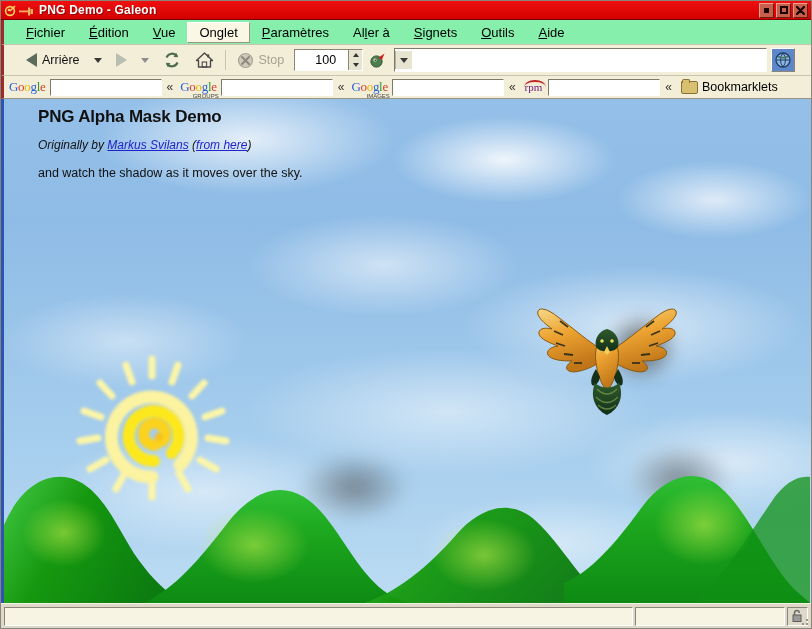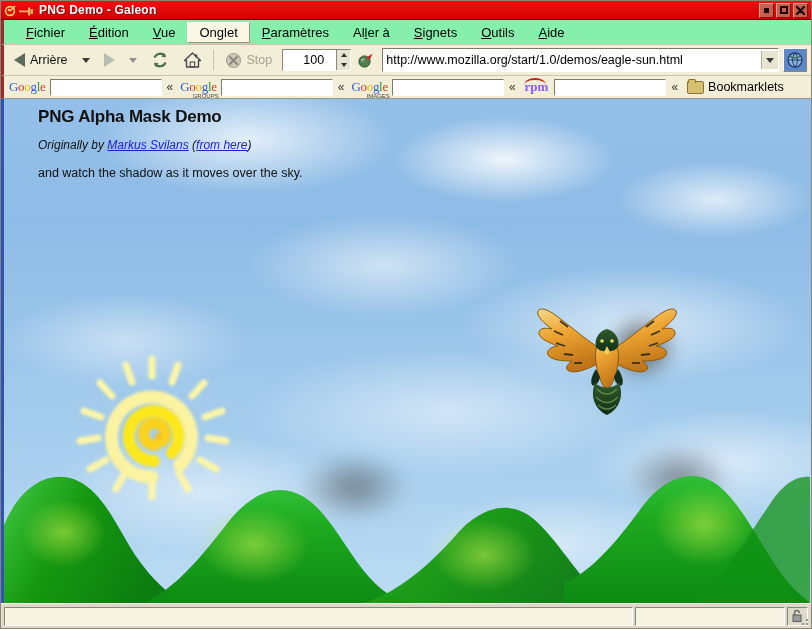--- a/index.html
+++ b/index.html
@@ -90,21 +90,21 @@
     background: #faf7e4;
   }
   .menu-item u { text-decoration: underline; }
 
   
   .toolbar {
     height: 31px;
     background: #f2eed8;
     display: flex;
     align-items: center;
-    padding: 0 4px;
+    padding: 0 16px;
     box-sizing: border-box;
     border-bottom: 1px solid #c9c4b0;
     border-left: 3px solid #9e2b2b;
     gap: 2px;
   }
   .tbtn {
     display: flex; align-items: center; gap: 5px;
     padding: 2px 5px;
     height: 25px;
     box-sizing: border-box;
@@ -244,23 +244,23 @@
     border: none; outline: none;
     background: transparent;
     font-size: 11px;
     font-family: "Liberation Sans", sans-serif;
     padding: 0 2px;
     box-sizing: border-box;
   }
   .chev { font-size: 12px; color: #333; padding: 0 3px; cursor: default;}
   .rpmlogo {
     font-family: "Liberation Serif", serif;
-    font-weight: bold;
-    font-size: 13px;
-    color: #8b5cf6;
+    font-weight: normal;
+    font-size: 11px;
+    color: #701a75;
     position: relative;
     padding: 0 4px;
     cursor: default;
   }
   .rpmarc {
     position: absolute;
     left: 3px; top: -1px;
     width: 22px; height: 7px;
     border-top: 2px solid #c02020;
     border-radius: 11px 11px 0 0 / 7px 7px 0 0;
@@ -513,21 +513,20 @@
     </div>
     <div class="tbtn" style="padding:2px 3px">
       <svg width="17" height="17" viewBox="0 0 17 17">
         <circle cx="7.5" cy="9.5" r="5.6" fill="#4d7f4d" stroke="#2f5030" stroke-width="1"></circle>
         <circle cx="6" cy="8" r="1.6" fill="#e8e8e8"></circle>
         <circle cx="6.3" cy="8.3" r="0.8" fill="#222"></circle>
         <path d="M9 6 L15.5 1.5 L13 7.5 Z" fill="#cc2020"></path>
       </svg>
     </div>
     <div class="urlwrap">
-      <input class="urlinput" type="text" value="http://www.mozilla.org/start/1.0/demos/eagle-sun.html" style="">
       <div class="urldrop">
         <span class="caret-dn"></span>
       </div>
     </div>
     <div class="gobtn">
       <svg width="18" height="18" viewBox="0 0 18 18">
         <circle cx="9" cy="9" r="7" fill="#8fb6de" stroke="#1e3d6b" stroke-width="1.3"></circle>
         <path d="M2.4 9 h13.2 M9 2 a11 11 0 0 1 0 14 a11 11 0 0 1 0 -14" fill="none" stroke="#1e3d6b" stroke-width="1"></path>
         <path d="M4 5.5 q5 2.5 10 0" fill="none" stroke="#46765f" stroke-width="1.6"></path>
       </svg>

